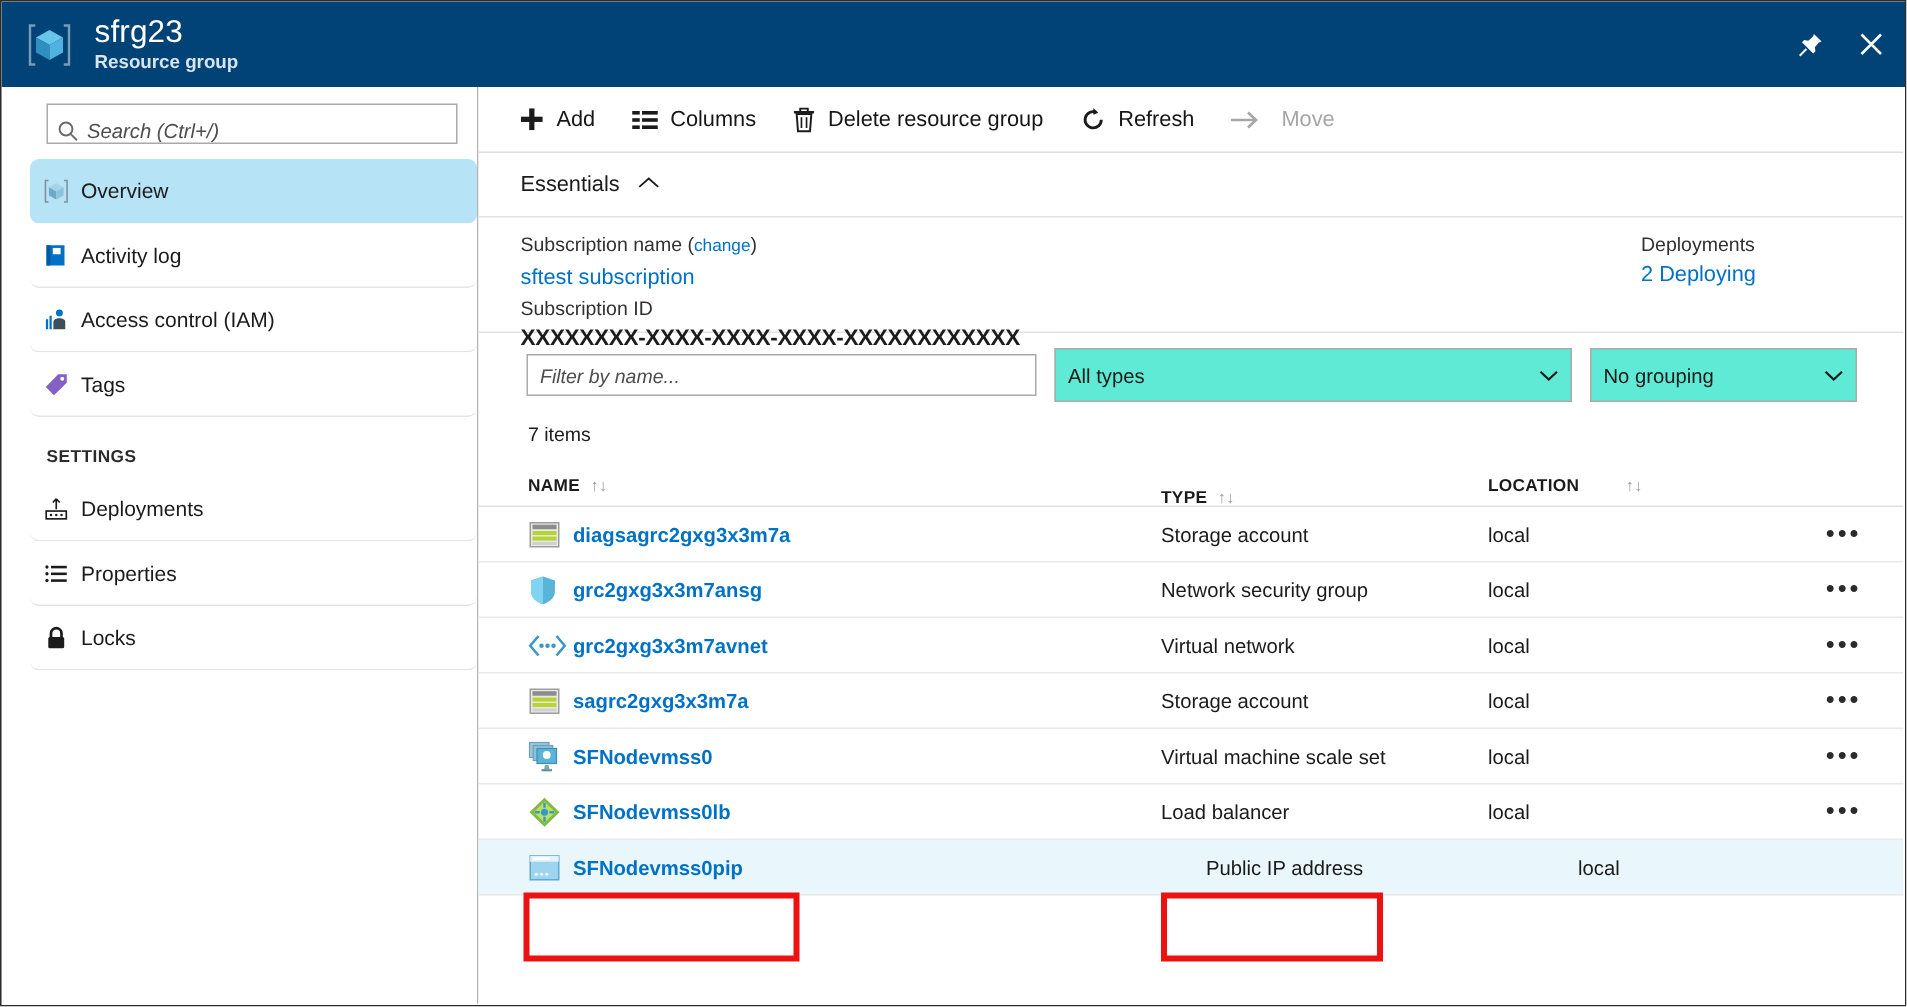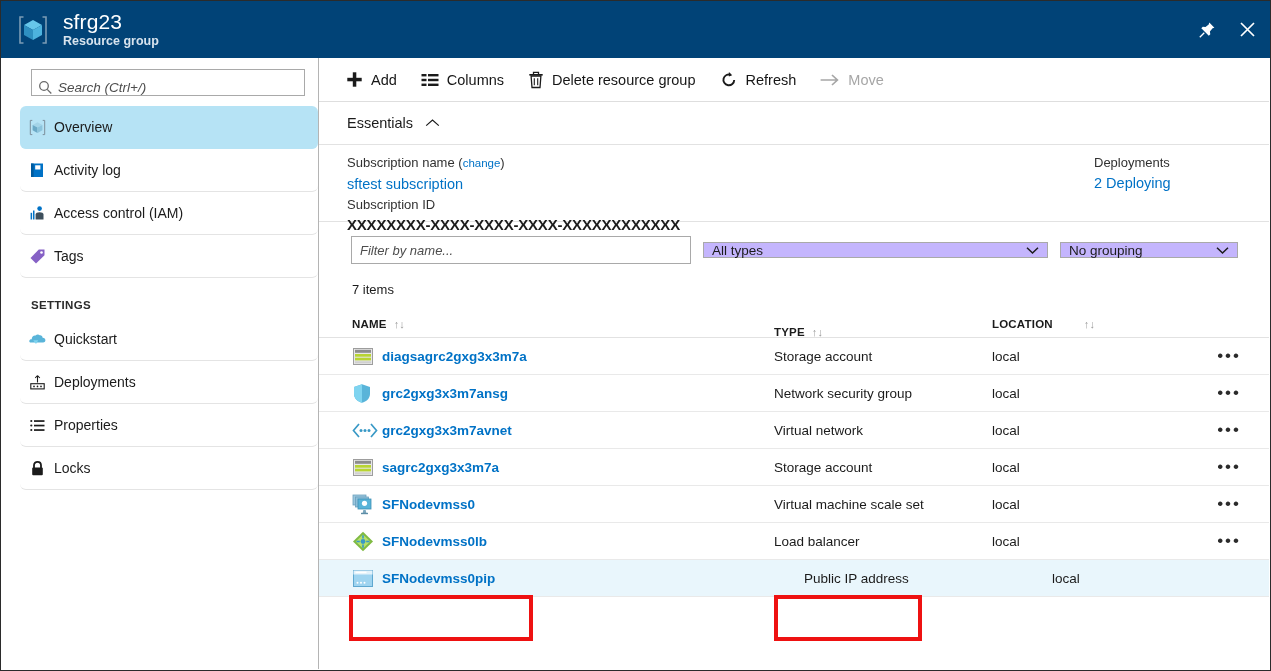--- a/index.html
+++ b/index.html
@@ -180,21 +180,21 @@
     font-size: 14.5px;
     white-space: nowrap;
   }
   .cmd .cmd-ico {
     display: flex;
     align-items: center;
     justify-content: center;
     margin-right: 8px;
     flex: none;
   }
-  .cmd.disabled { color: #a6a6a6; cursor: default; }
+  .cmd.disabled { color: #a6a6a6; cursor: default; gap: 6px; }
 
   
   .essentials-head {
     height: 43px;
     display: flex;
     align-items: center;
     padding-left: 28px;
     border-bottom: 1px solid #e2e2e2;
     box-sizing: border-box;
     cursor: pointer;
@@ -256,24 +256,24 @@
     padding: 0 8px;
     font-family: "Liberation Sans", sans-serif;
     font-size: 13px;
     font-style: italic;
     color: #4d4d4d;
     background: #fff;
     outline: none;
   }
   .filter-input::placeholder { color: #4d4d4d; opacity: 1; }
   .sel {
-    height: 16px;
+    height: 36px;
     border: 1px solid #a9a9a9;
     box-sizing: border-box;
-    background: #c4b5fd;
+    background: #5eead4;
     display: flex;
     align-items: center;
     padding: 0 8px;
     font-size: 13.5px;
     color: #1b1b1b;
     cursor: pointer;
     position: relative;
   }
   .sel.types { width: 345px; }
   .sel.group { width: 178px; }
@@ -462,29 +462,20 @@
             <circle cx="13.5" cy="5.5" r="1.3" fill="#ffffff"></circle>
           </svg>
         </span>
         <span class="ni-label">Tags</span>
       </li>
     </ul>
 
     <div class="nav-section">SETTINGS</div>
 
     <ul class="navlist">
-      <li class="navitem">
-        <span class="ni-icon">
-          <svg width="19" height="19" viewBox="0 0 19 19">
-            <path d="M3 12.5 C1.6 12.5 1 11.5 1.4 10.4 C1.8 9.4 2.9 9 3.7 9.2 C3.7 6.8 5.6 5.2 7.6 5.6 C8.6 4.2 10.6 4 11.7 5.3 C13.2 5 14.6 6.1 14.6 7.7 C16.2 7.6 17.6 8.9 17.4 10.6 C17.3 11.8 16.3 12.5 15.2 12.5 Z" fill="#59b4d9"></path>
-            <path d="M5.2 10.3 L10.2 10.3 L8 13.9 Z" fill="#7fd4f0"></path>
-          </svg>
-        </span>
-        <span class="ni-label">Quickstart</span>
-      </li>
 
       <li class="navitem">
         <span class="ni-icon">
           <svg width="19" height="19" viewBox="0 0 19 19">
             <path d="M9.5 2.5 L9.5 9.5 M9.5 2.5 L7.2 5 M9.5 2.5 L11.8 5" stroke="#1b1b1b" stroke-width="1.1" fill="none"></path>
             <rect x="2.8" y="10.7" width="13.4" height="5.2" fill="none" stroke="#1b1b1b" stroke-width="1.1"></rect>
             <circle cx="6" cy="13.4" r="0.85" fill="#1b1b1b"></circle>
             <circle cx="9.5" cy="13.4" r="0.85" fill="#1b1b1b"></circle>
             <circle cx="13" cy="13.4" r="0.85" fill="#1b1b1b"></circle>
           </svg>

